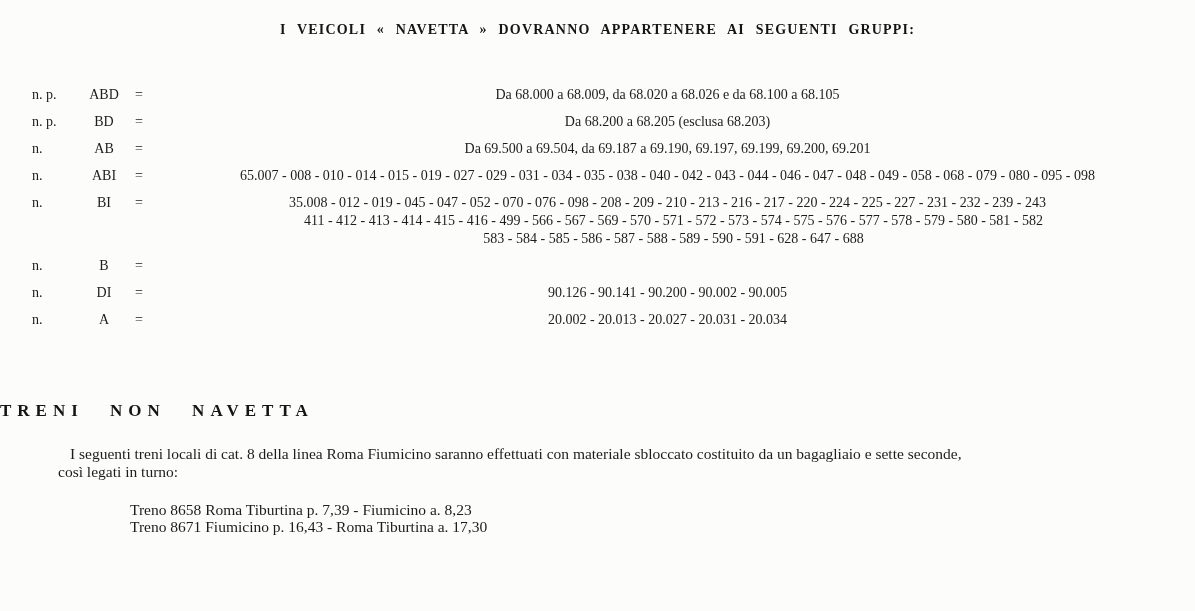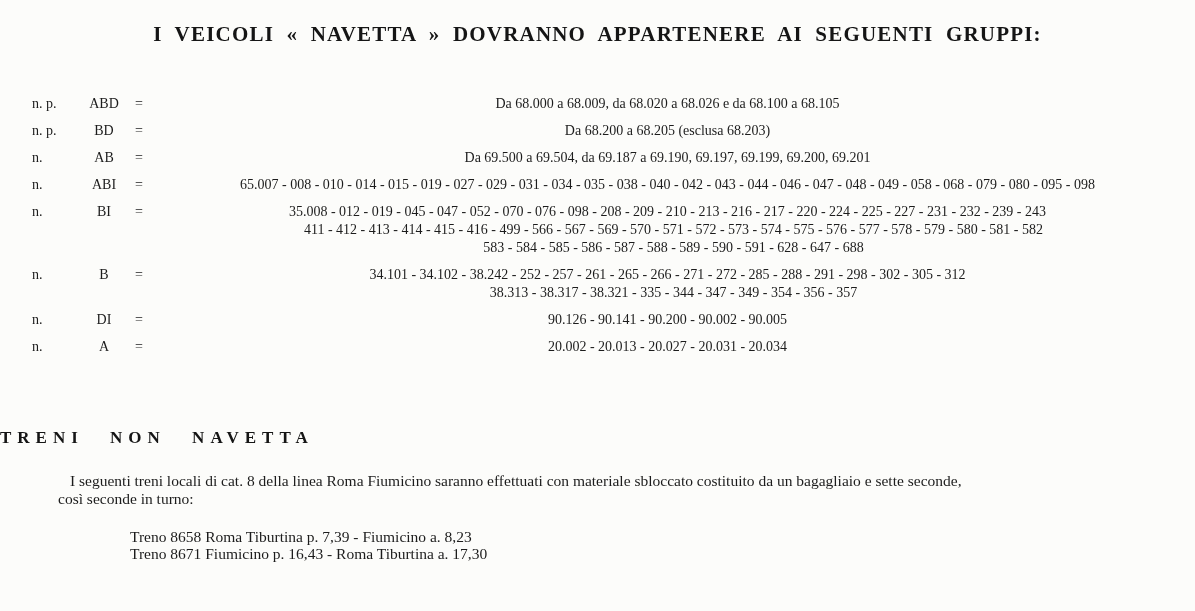--- a/index.html
+++ b/index.html
@@ -13,21 +13,21 @@
     height: 611px;
     background: #fcfcfa;
     color: #1c1c1c;
     font-family: "Liberation Serif", "DejaVu Serif", serif;
     overflow: hidden;
   }
   .title {
     margin: 0;
     padding-top: 22px;
     text-align: center;
-    font-size: 21px;
+    font-size: 14px;
     font-weight: bold;
     letter-spacing: 1.2px;
     word-spacing: 6px;
     color: #151515;
   }
   .groups {
     margin-top: 48px;
     padding-left: 32px;
     padding-right: 18px;
     font-size: 14px;
@@ -136,24 +136,20 @@
         <div>35.008 - 012 - 019 - 045 - 047 - 052 - 070 - 076 - 098 - 208 - 209 - 210 - 213 - 216 - 217 - 220 - 224 - 225 - 227 - 231 - 232 - 239 - 243</div>
         <div class="cont">411 - 412 - 413 - 414 - 415 - 416 - 499 - 566 - 567 - 569 - 570 - 571 - 572 - 573 - 574 - 575 - 576 - 577 - 578 - 579 - 580 - 581 - 582</div>
         <div class="cont">583 - 584 - 585 - 586 - 587 - 588 - 589 - 590 - 591 - 628 - 647 - 688</div>
       </div>
     </div>
 
     <div class="group-row">
       <span class="prefix">n.</span>
       <span class="code">B</span>
       <span class="eq">=</span>
-      <div class="lines">
-        <div>34.101 - 34.102 - 38.242 - 252 - 257 - 261 - 265 - 266 - 271 - 272 - 285 - 288 - 291 - 298 - 302 - 305 - 312</div>
-        <div class="cont">38.313 - 38.317 - 38.321 - 335 - 344 - 347 - 349 - 354 - 356 - 357</div>
-      </div>
     </div>
 
     <div class="group-row">
       <span class="prefix">n.</span>
       <span class="code">DI</span>
       <span class="eq">=</span>
       <div class="lines">
         <div>90.126  -  90.141  -  90.200  -  90.002  -  90.005</div>
       </div>
     </div>
@@ -166,21 +162,21 @@
         <div>20.002  -  20.013  -  20.027  -  20.031  -  20.034</div>
       </div>
     </div>
 
   </div>
 
   <h2 class="section2-heading">TRENI  NON  NAVETTA</h2>
 
   <div class="paragraph">
     <div class="pline first">I seguenti treni locali di cat. 8 della linea Roma Fiumicino saranno effettuati con materiale sbloccato costituito da un bagagliaio e sette seconde,</div>
-    <div class="pline">così seconde in turno:</div>
+    <div class="pline">così legati in turno:</div>
   </div>
 
   <div class="trains">
     <div>Treno 8658 Roma Tiburtina p. 7,39 - Fiumicino a. 8,23</div>
     <div>Treno 8671 Fiumicino p. 16,43 - Roma Tiburtina a. 17,30</div>
   </div>
 
 </div>
 
 </body></html>

